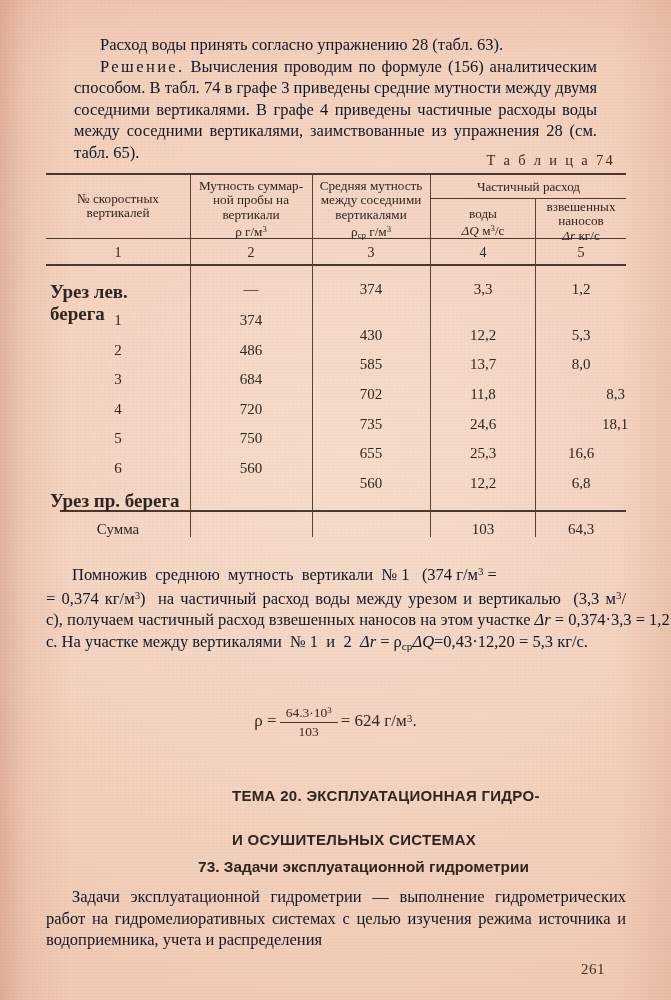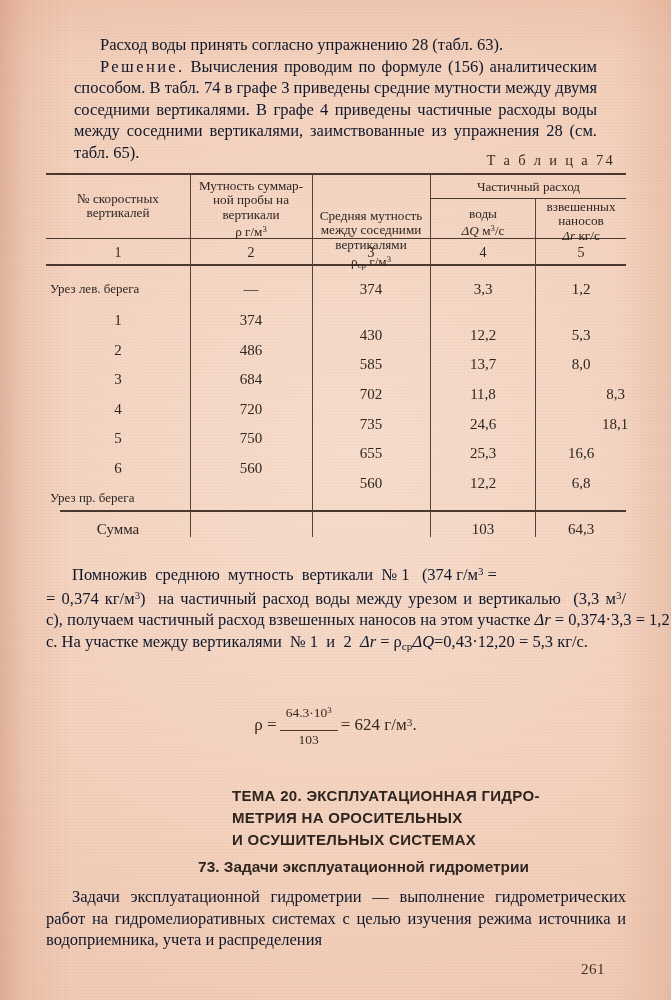--- a/index.html
+++ b/index.html
@@ -49,32 +49,32 @@
     color:#3a2c25;
   }
   .rule{position:absolute;background:#4a382e;}
   .vline{position:absolute;background:#574236;width:1.3px;}
 
   .hdr-cell{
     position:absolute;text-align:center;line-height:14.4px;
     font-size:13.2px;
   }
   .num-row{position:absolute;text-align:center;font-size:14px;}
-  .cellt{position:absolute;font-size:13px;}
+  .cellt{position:absolute;font-size:19px;font-weight:bold;}
   .cellc{position:absolute;text-align:center;font-size:15px;}
   sub{font-size:.68em;vertical-align:-0.28em;}
   sup{font-size:.66em;vertical-align:0.42em;}
 
   
   .formula{
     position:absolute;width:100%;text-align:center;
     font-size:17px;color:#35281f;
   }
   .frac{display:inline-block;vertical-align:middle;text-align:center;margin:0 3px;}
-  .frac .n{display:block;font-size:13.5px;padding:0 6px 9px;border-bottom:1.4px solid #4a382e;}
+  .frac .n{display:block;font-size:13.5px;padding:0 6px 1px;border-bottom:1.4px solid #4a382e;}
   .frac .d{display:block;font-size:13.5px;padding:1px 6px 0;}
 
   
   .theme{
     position:absolute;
     font-family:"Liberation Sans", sans-serif;
     font-weight:bold;font-size:15px;line-height:22px;
     letter-spacing:.3px;color:#2f2520;
   }
   .sect{
@@ -119,21 +119,21 @@
 вертикалей</span>
   </div>
 
   <div class="hdr-cell" style="left:192px;top:179px;width:118px;">
     <span>Мутность суммар-</span><br>
     <span>ной пробы на</span><br>
     <span>вертикали</span><br>
     <span>ρ</span>&nbsp;<span>г/м</span><sup>3</sup>
   </div>
 
-  <div class="hdr-cell" style="left:314px;top:179px;width:114px;margin-top:30px;">
+  <div class="hdr-cell" style="left:314px;top:179px;width:114px;">
     <span>Средняя мутность</span><br>
     <span>между соседними</span><br>
     <span>вертикалями</span><br>
     <span>ρ</span><sub>ср</sub>&nbsp;<span>г/м</span><sup>3</sup>
   </div>
 
   <div class="hdr-cell" style="left:432px;top:180px;width:193px;">Частичный расход</div>
 
   <div class="hdr-cell" style="left:432px;top:207px;width:102px;">
     <span>воды</span><br>
@@ -215,21 +215,21 @@
 
 
   <div class="formula" style="left:0;top:705px;">
     <span>ρ</span>
     <span>=</span><span class="frac"><span class="n"><span>64.3·10</span><sup>3</sup></span><span class="d">103</span></span><span>=</span>
     <span>624</span>&nbsp;<span>г/м</span><sup>3</sup><span>.</span>
   </div>
 
   <div class="theme" style="left:232px;top:785px;width:410px;">
     <span>ТЕМА 20. ЭКСПЛУАТАЦИОННАЯ ГИДРО-</span><br>
-    <span>МЕТРИЯ НА ОРОСИТЕЛЬНЫХ</span><br>
+    <br>
     <span>И ОСУШИТЕЛЬНЫХ СИСТЕМАХ</span>
   </div>
 
   <div class="sect" style="left:0;top:858px;padding-left:28px;">73.  Задачи эксплуатационной гидрометрии</div>
 
   <div class="para" style="left:46px;top:886px;width:580px;">
     <span class="ind"></span><span>Задачи эксплуатационной гидрометрии — выполнение гидрометрических работ на гидромелиоративных системах с целью изучения режима источника и водоприемника, учета и распределения</span>
   </div>
 
   <div class="pageno">261</div>

